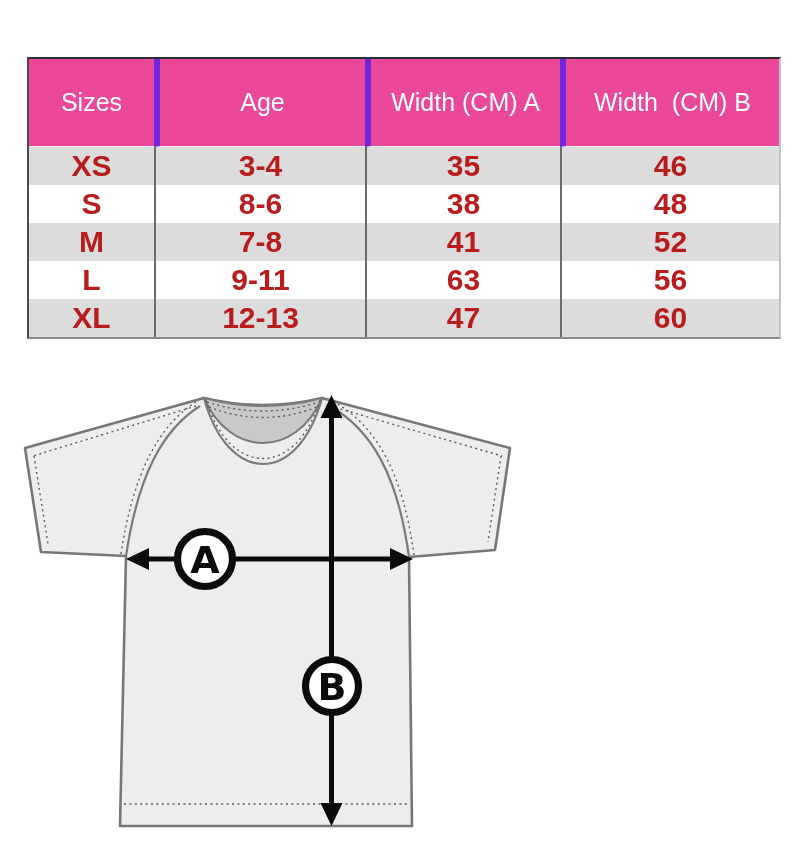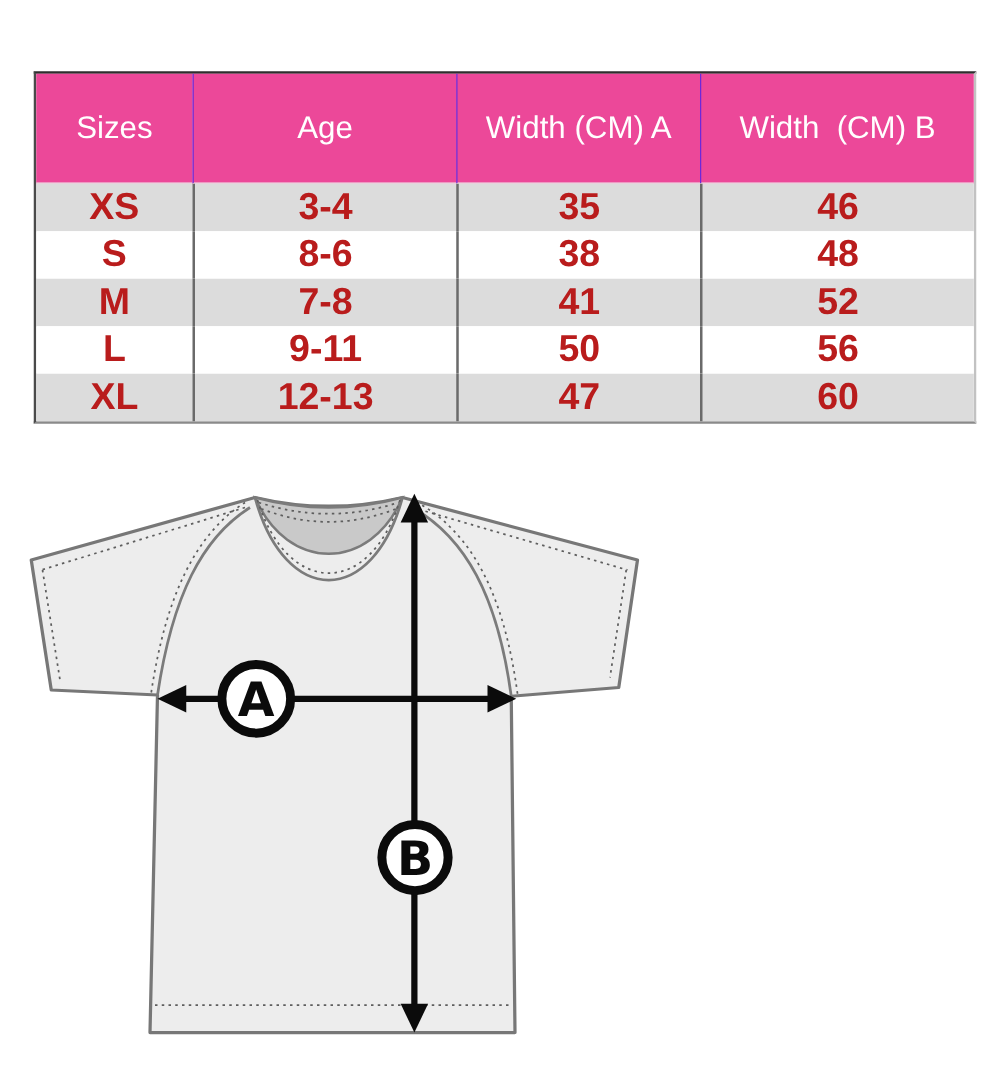--- a/index.html
+++ b/index.html
@@ -40,21 +40,21 @@
     height: 88px;
     background: #ec4899;
     color: #ffffff;
     font-weight: 400;
     font-size: 25px;
     text-align: center;
     vertical-align: middle;
     white-space: pre;
     border-bottom: 1px solid #ededed;
   }
-  table.size-table th:not(:first-child) { border-left: 1px solid #6d28d9; margin-top: 36px; }
+  table.size-table th:not(:first-child) { border-left: 6px solid #6d28d9; margin-top: 36px; }
   table.size-table td {
     height: 38px;
     font-size: 30px;
     font-weight: bold;
     color: #b91c1c;
     text-align: center;
     vertical-align: middle;
     line-height: 1;
     background: #ffffff;
   }
@@ -117,21 +117,21 @@
       </tr>
       <tr>
         <td>M</td>
         <td>7-8</td>
         <td>41</td>
         <td>52</td>
       </tr>
       <tr>
         <td>L</td>
         <td>9-11</td>
-        <td>50</td>
+        <td>63</td>
         <td>56</td>
       </tr>
       <tr>
         <td>XL</td>
         <td>12-13</td>
         <td>47</td>
         <td>60</td>
       </tr>
     </tbody>
   </table>

